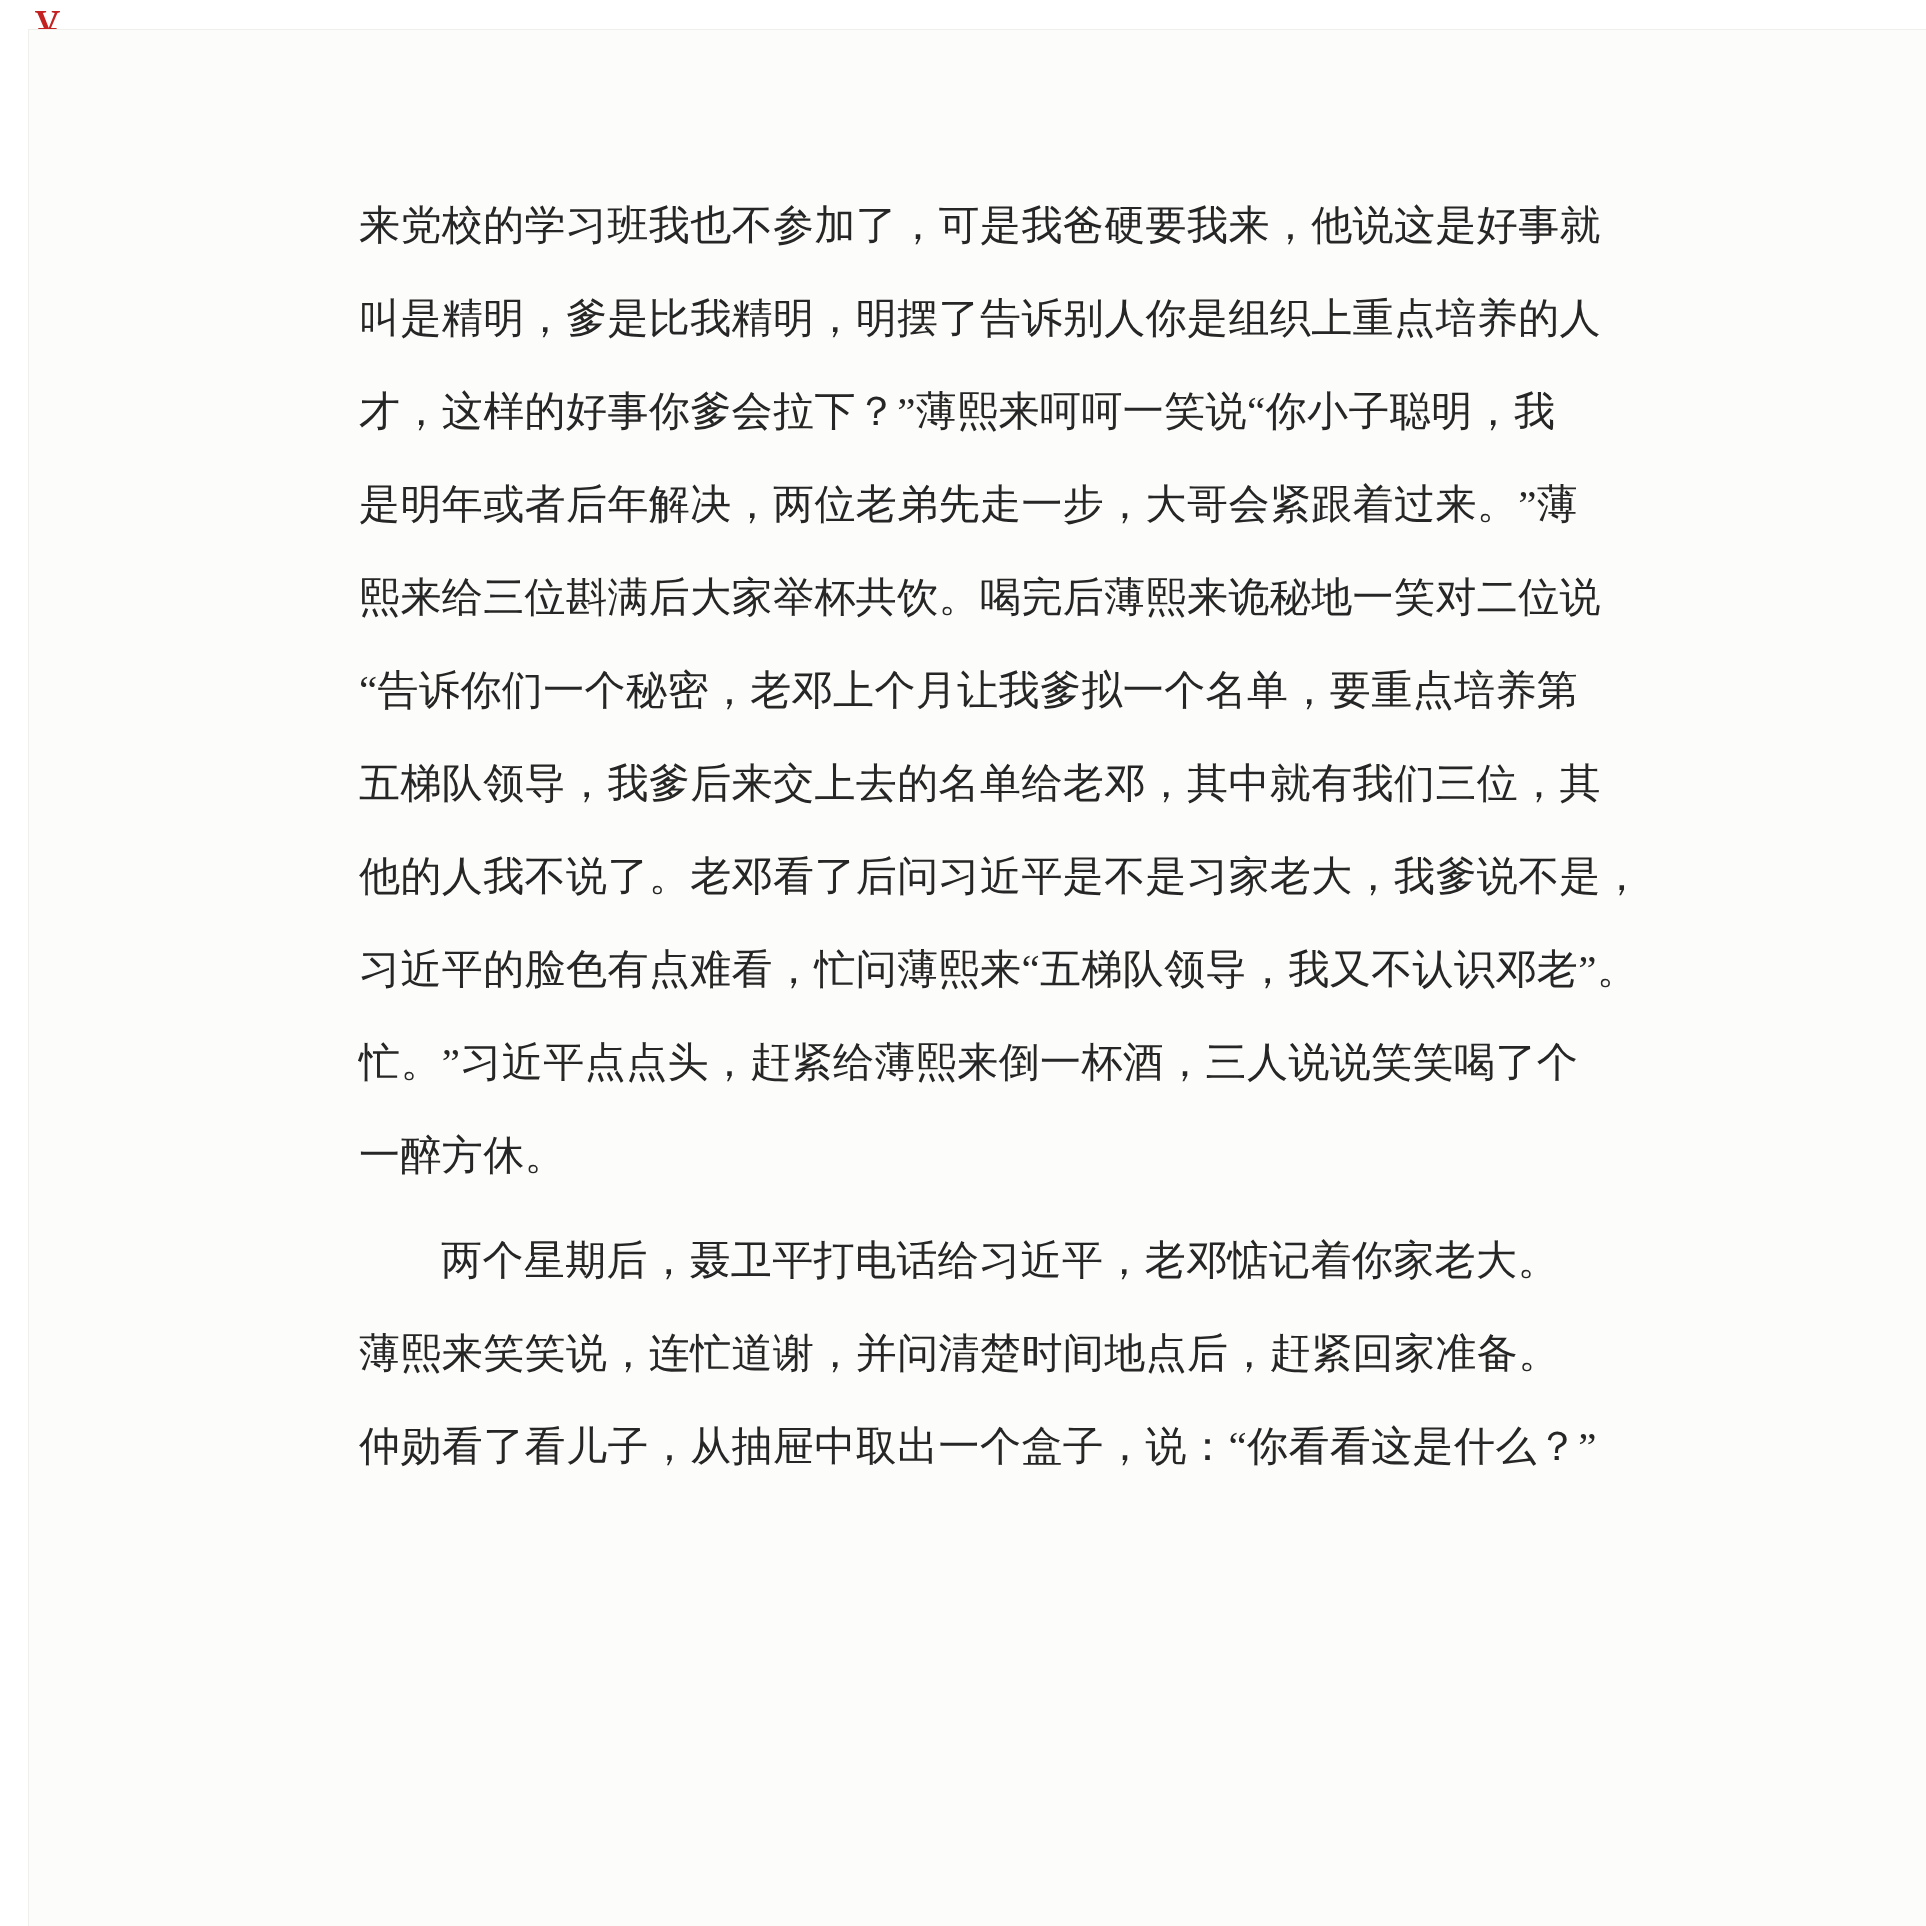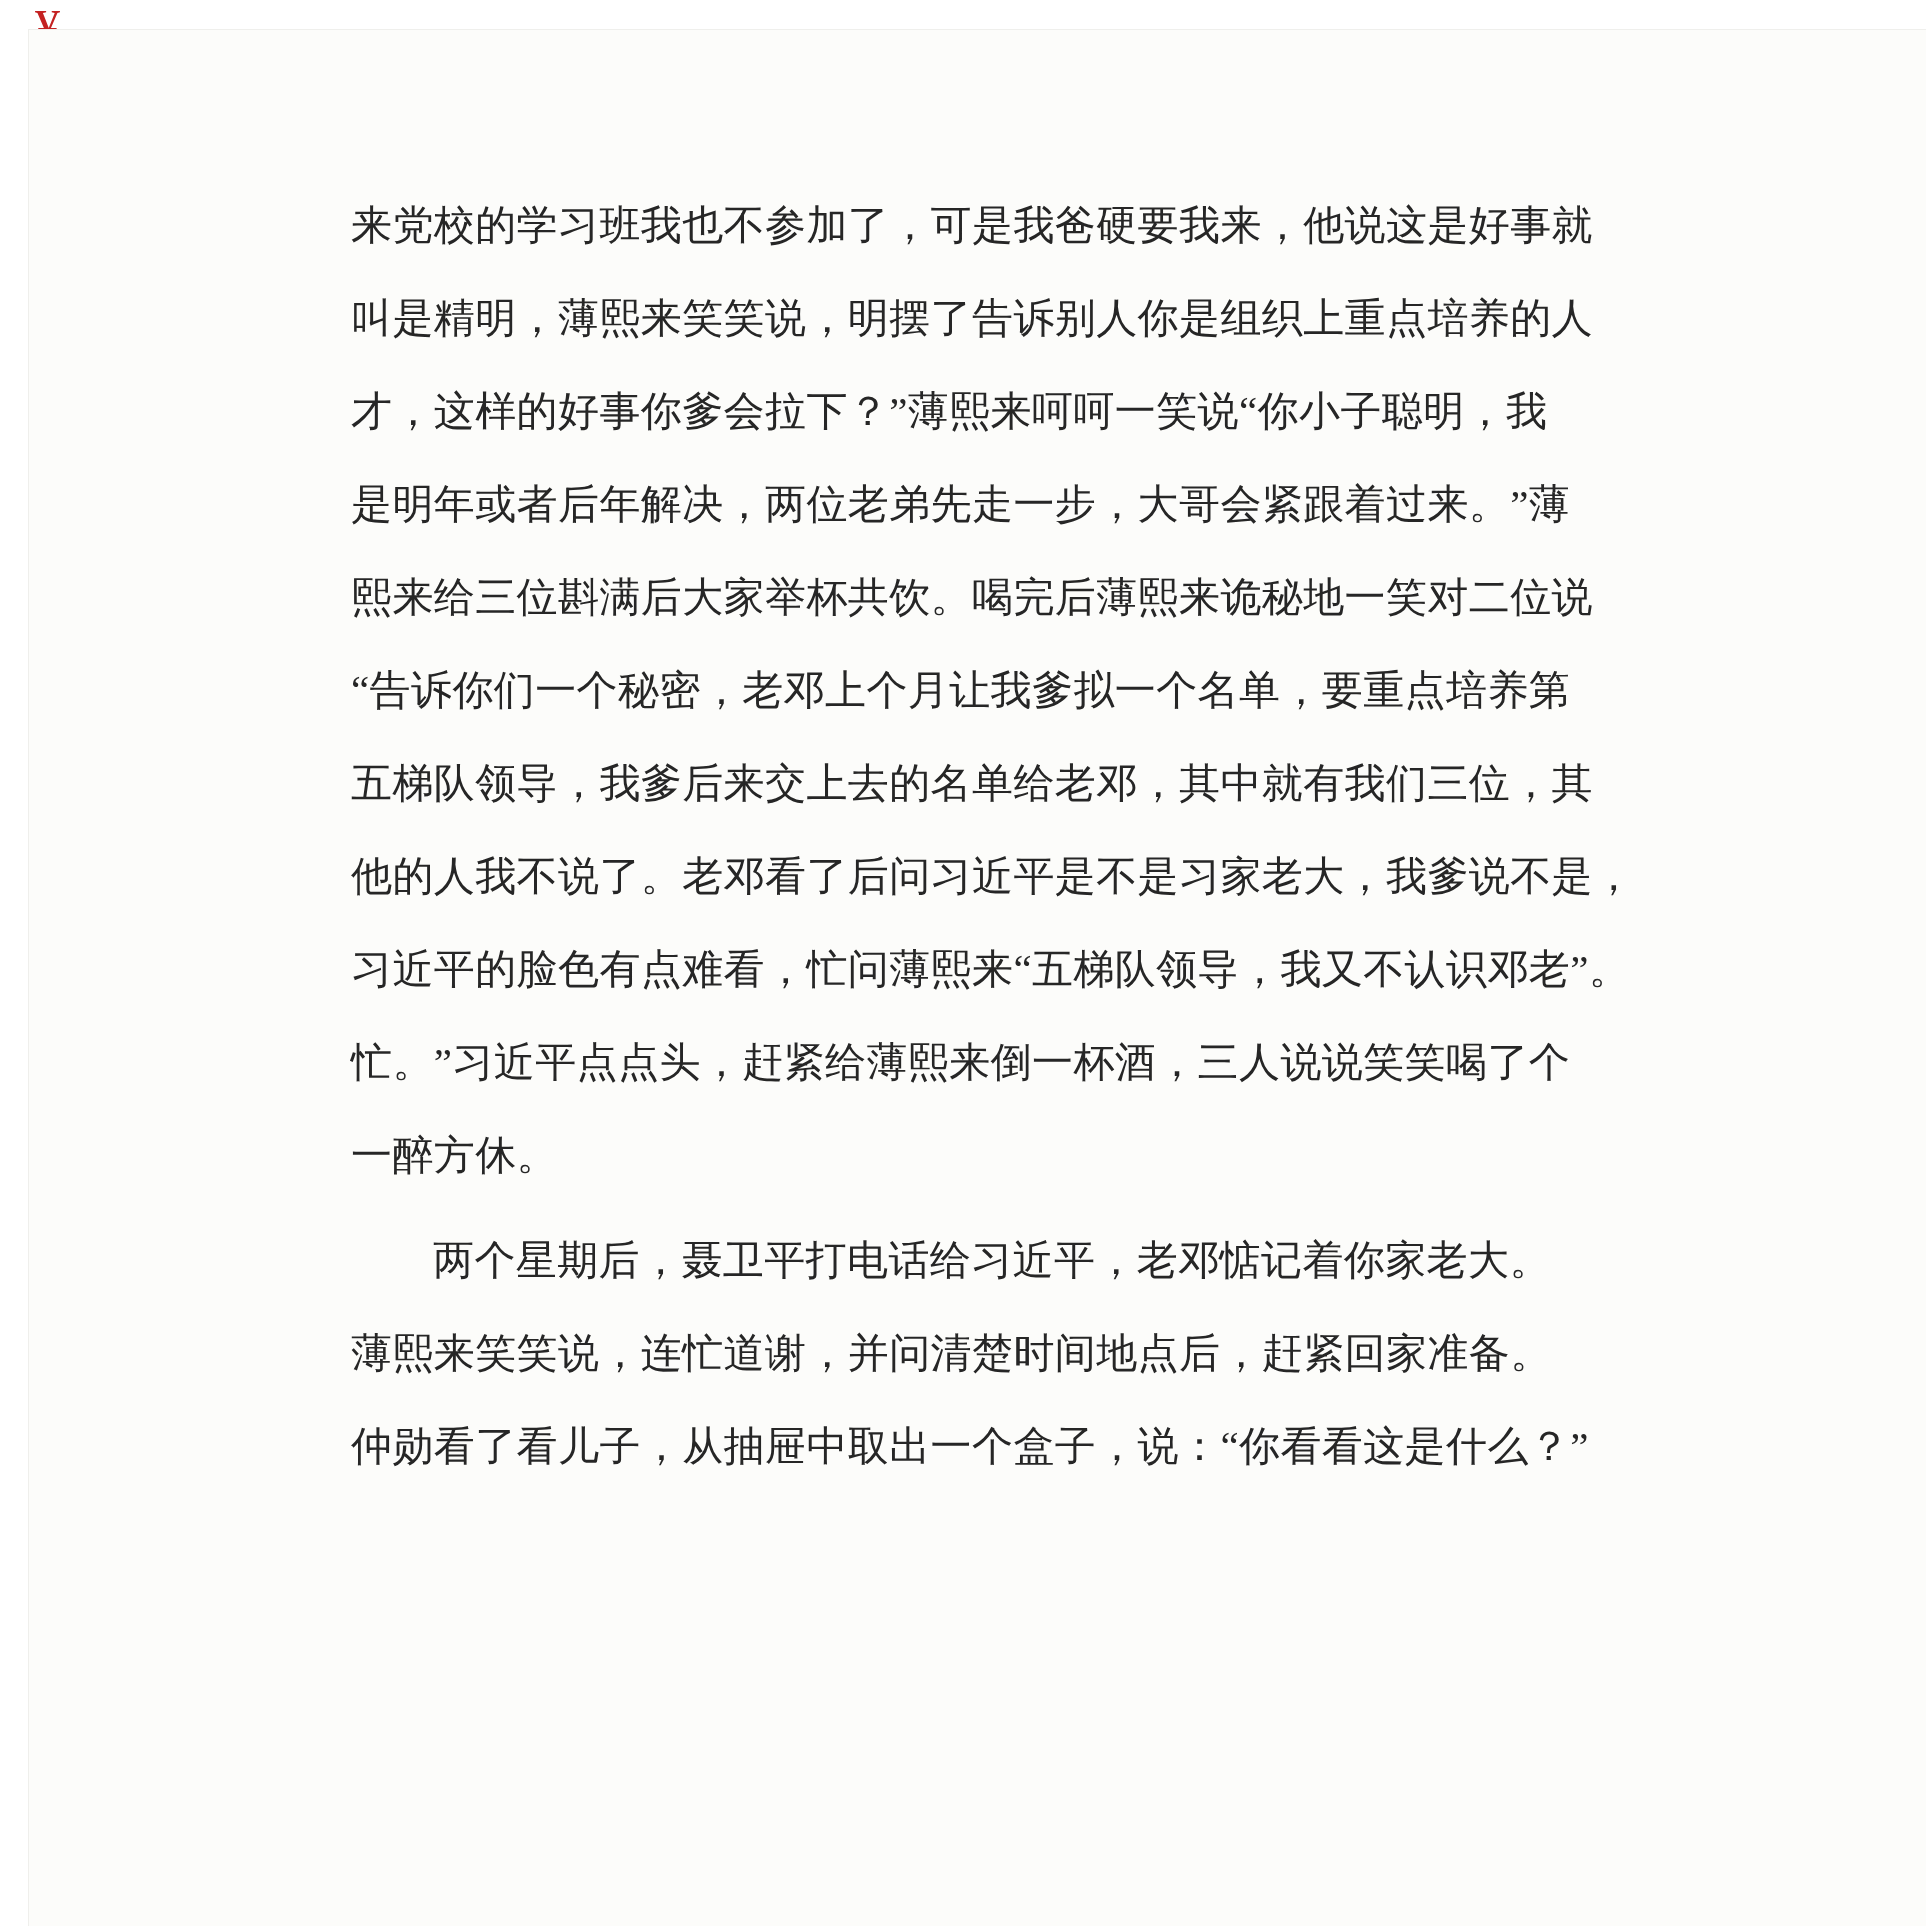--- a/index.html
+++ b/index.html
@@ -39,39 +39,40 @@
     width: 1275px;
   }
   .line {
     height: 93px;
     line-height: 93px;
     font-size: 41px;
     letter-spacing: 0.4px;
     color: #262626;
     white-space: nowrap;
     text-align: left;
+    margin-left: 8px;
   }
   .para + .para {
     margin-top: 11.6px;
   }
   .indent {
     text-indent: 82px;
   }
 </style>
 </head>
 <body>
 
 <span class="corner-mark">¥</span>
 
 <div class="page">
 
   <div class="text-block" id="text-block">
       <div class="para">
         <div class="line">来党校的学习班我也不参加了，可是我爸硬要我来，他说这是好事就</div>
-        <div class="line">叫是精明，薄熙来笑笑说，明摆了告诉别人你是组织上重点培养的人</div>
+        <div class="line">叫是精明，爹是比我精明，明摆了告诉别人你是组织上重点培养的人</div>
         <div class="line">才，这样的好事你爹会拉下？”薄熙来呵呵一笑说“你小子聪明，我</div>
         <div class="line">是明年或者后年解决，两位老弟先走一步，大哥会紧跟着过来。”薄</div>
         <div class="line">熙来给三位斟满后大家举杯共饮。喝完后薄熙来诡秘地一笑对二位说</div>
         <div class="line">“告诉你们一个秘密，老邓上个月让我爹拟一个名单，要重点培养第</div>
         <div class="line">五梯队领导，我爹后来交上去的名单给老邓，其中就有我们三位，其</div>
         <div class="line">他的人我不说了。老邓看了后问习近平是不是习家老大，我爹说不是，</div>
         <div class="line">习近平的脸色有点难看，忙问薄熙来“五梯队领导，我又不认识邓老”。</div>
         <div class="line">忙。”习近平点点头，赶紧给薄熙来倒一杯酒，三人说说笑笑喝了个</div>
         <div class="line">一醉方休。</div>
       </div>

